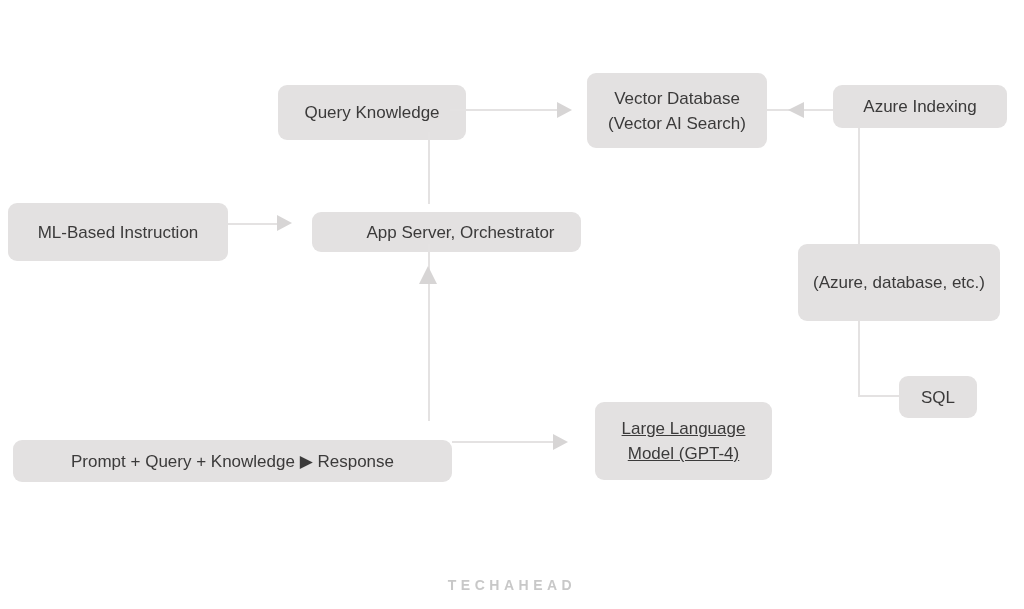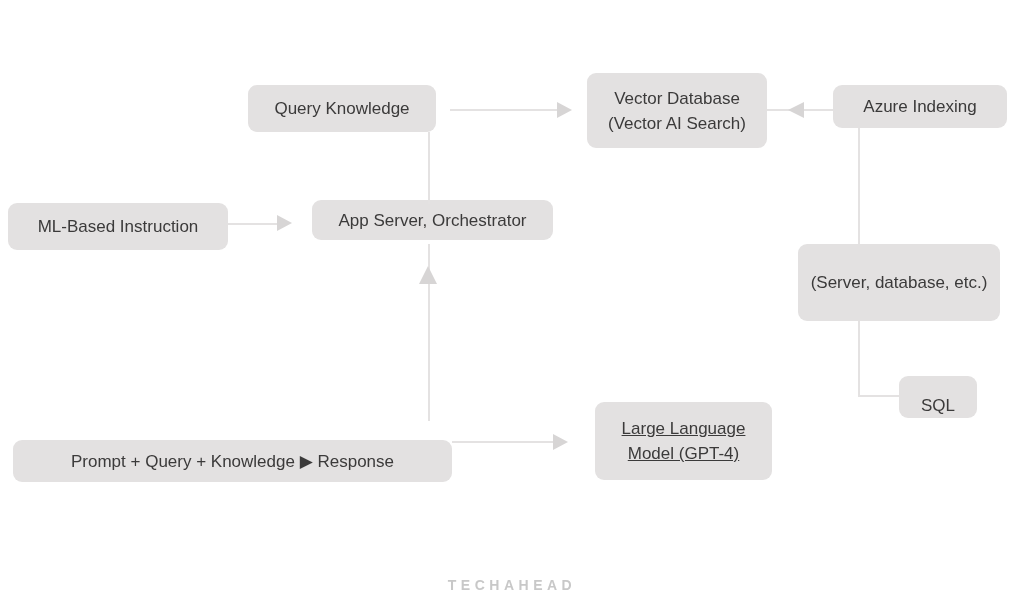--- a/index.html
+++ b/index.html
@@ -7,27 +7,27 @@
     position:relative;width:1024px;height:609px;background:#ffffff;
     font-family:"Liberation Sans",sans-serif;overflow:hidden;
   }
   .node{
     position:absolute;background:#e3e1e1;border-radius:9px;
     display:flex;flex-direction:column;align-items:center;justify-content:center;
     color:#3b3a3a;font-size:17px;line-height:25px;text-align:center;
   }
   .nline{display:block;white-space:nowrap;}
   
-  .n-query      {left:248px;top:85px; width:188px;height:47px;}
+  .n-query      {left:278px;top:85px; width:188px;height:55px;}
   .n-vector     {left:587px;top:73px; width:180px;height:75px;}
   .n-indexing   {left:833px;top:85px; width:174px;height:43px;}
-  .n-ml         {left:8px;  top:203px;width:220px;height:47px;}
-  .n-appserver  {left:312px;top:200px;width:241px;height:40px;}
+  .n-ml         {left:8px;  top:203px;width:220px;height:58px;}
+  .n-appserver  {left:312px;top:212px;width:241px;height:40px;padding-left:28px;}
   .n-sources    {left:798px;top:244px;width:202px;height:77px;}
-  .n-sql        {left:899px;top:376px;width:78px; height:42px;justify-content:flex-end;}
+  .n-sql        {left:899px;top:376px;width:78px; height:42px;}
   .n-prompt     {left:13px; top:421px;width:439px;height:42px;margin-top:19px;}
   .n-llm        {left:595px;top:402px;width:177px;height:78px;text-decoration:underline;}
   
   .edge{position:absolute;background:#e4e2e2;}
   .e-qk-vdb   {left:450px;top:109px;width:107px;height:2px;}
   .e-di-vdb   {left:767px;top:109px;width:66px; height:2px;}
   .e-ml-as    {left:228px;top:223px;width:49px; height:2px;}
   .e-qk-as    {left:428px;top:132px;width:2px;  height:72px;}
   .e-pr-as    {left:428px;top:244px;width:2px;  height:177px;}
   .e-pr-llm   {left:452px;top:441px;width:101px;height:2px;}
@@ -70,21 +70,21 @@
 
   <div class="node n-ml">
     <span class="nline">ML-Based Instruction</span>
   </div>
 
   <div class="node n-appserver">
     <span class="nline">App Server, Orchestrator</span>
   </div>
 
   <div class="node n-sources">
-    <span class="nline">(Server, database, etc.)</span>
+    <span class="nline">(Azure, database, etc.)</span>
   </div>
 
   <div class="node n-sql">
     <span class="nline">SQL</span>
   </div>
 
   <div class="node n-prompt">
     <span class="nline">Prompt + Query + Knowledge ▶ Response</span>
   </div>
 

